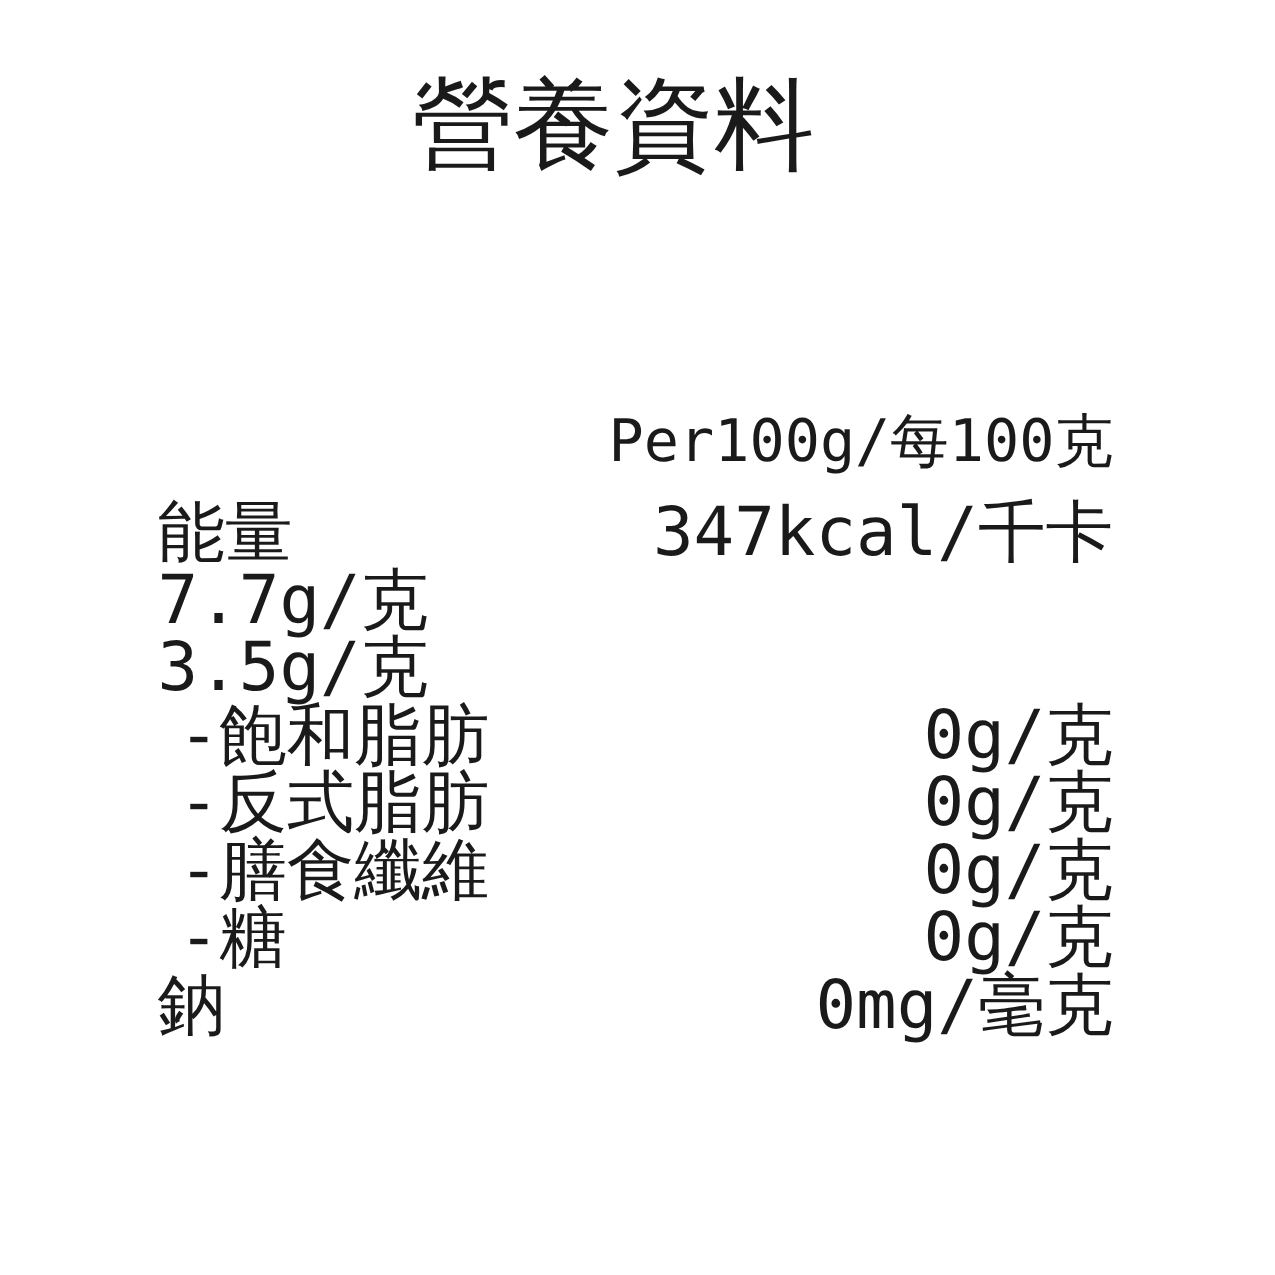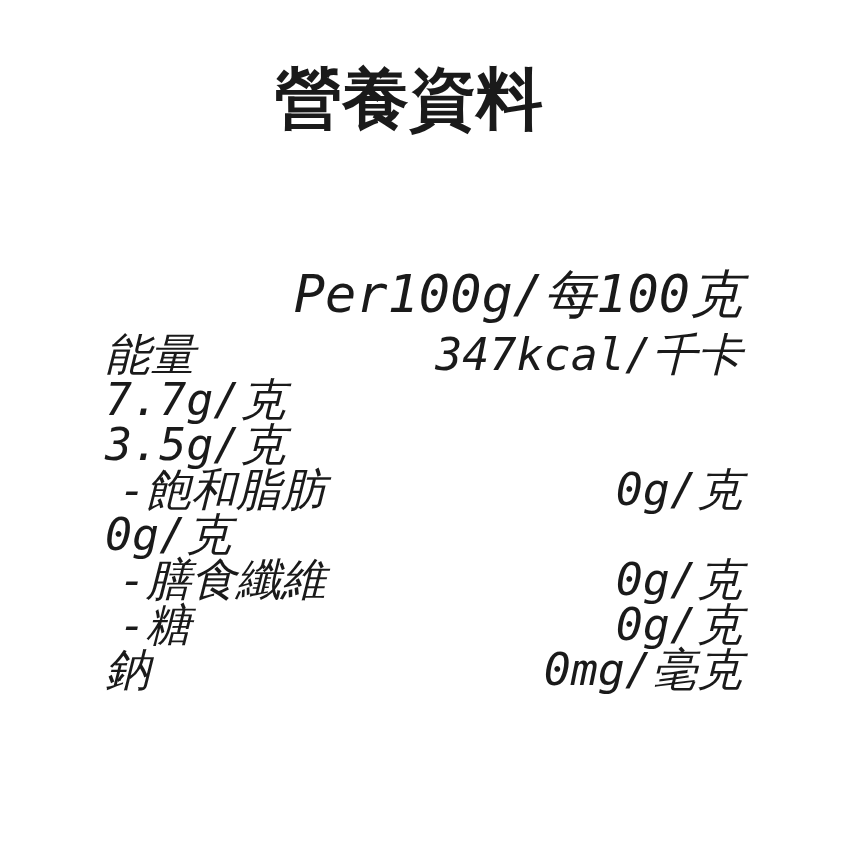--- a/index.html
+++ b/index.html
@@ -15,44 +15,42 @@
     overflow: hidden;
   }
   .page {
     position: relative;
     width: 850px;
     height: 850px;
     background: #ffffff;
   }
   .title {
     margin: 0;
-    padding: 63px 32px 0 0;
+    padding: 47px 32px 0 0;
     text-align: center;
     font-size: 67px;
     line-height: 72px;
-    font-weight: 700;
+    font-weight: 400;
     letter-spacing: 0px;
     white-space: nowrap;
   }
   .sheet {
     position: absolute;
     left: 105px;
     top: 272px;
     width: 637px;
   }
   .col-header {
     text-align: right;
-    font-size: 52px;
+    font-size: 39px;
     line-height: 45px;
     white-space: nowrap;
-    font-style: italic;
   }
   .rows {
     margin-top: 15px;
-    font-style: italic;
   }
   .row {
     display: flex;
     justify-content: space-between;
     align-items: baseline;
     font-size: 45px;
     line-height: 45px;
     white-space: nowrap;
   }
   .row .label {
@@ -90,20 +88,21 @@
       <div class="row">
         <span class="value">3.5g/克</span>
       </div>
 
       <div class="row indent">
         <span class="label">-飽和脂肪</span>
         <span class="value">0g/克</span>
       </div>
 
       <div class="row indent">
+        <span class="label">-反式脂肪</span>
         <span class="value">0g/克</span>
       </div>
 
       <div class="row">
       </div>
 
       <div class="row indent">
         <span class="label">-膳食纖維</span>
         <span class="value">0g/克</span>
       </div>

